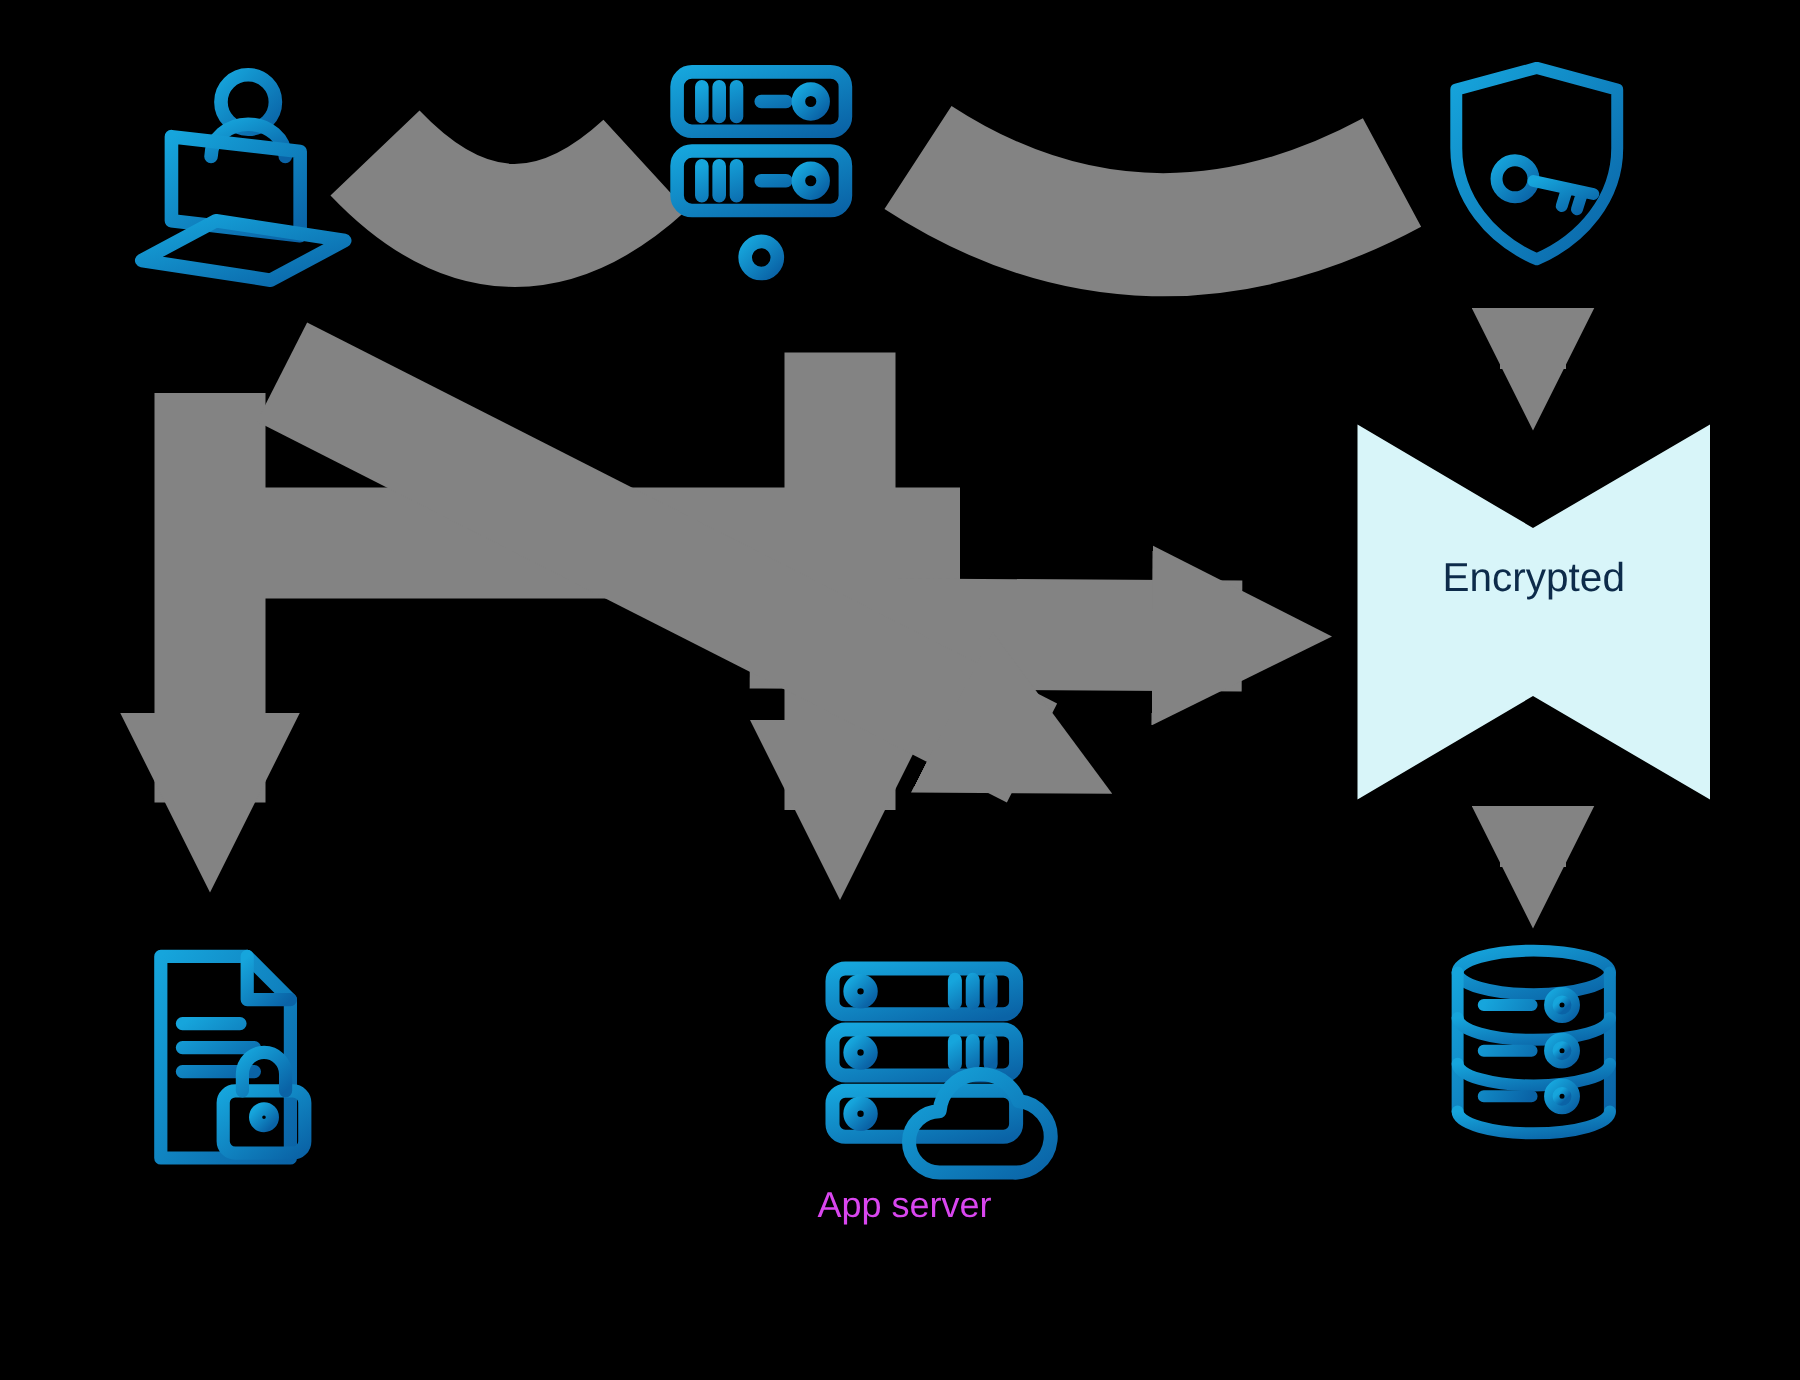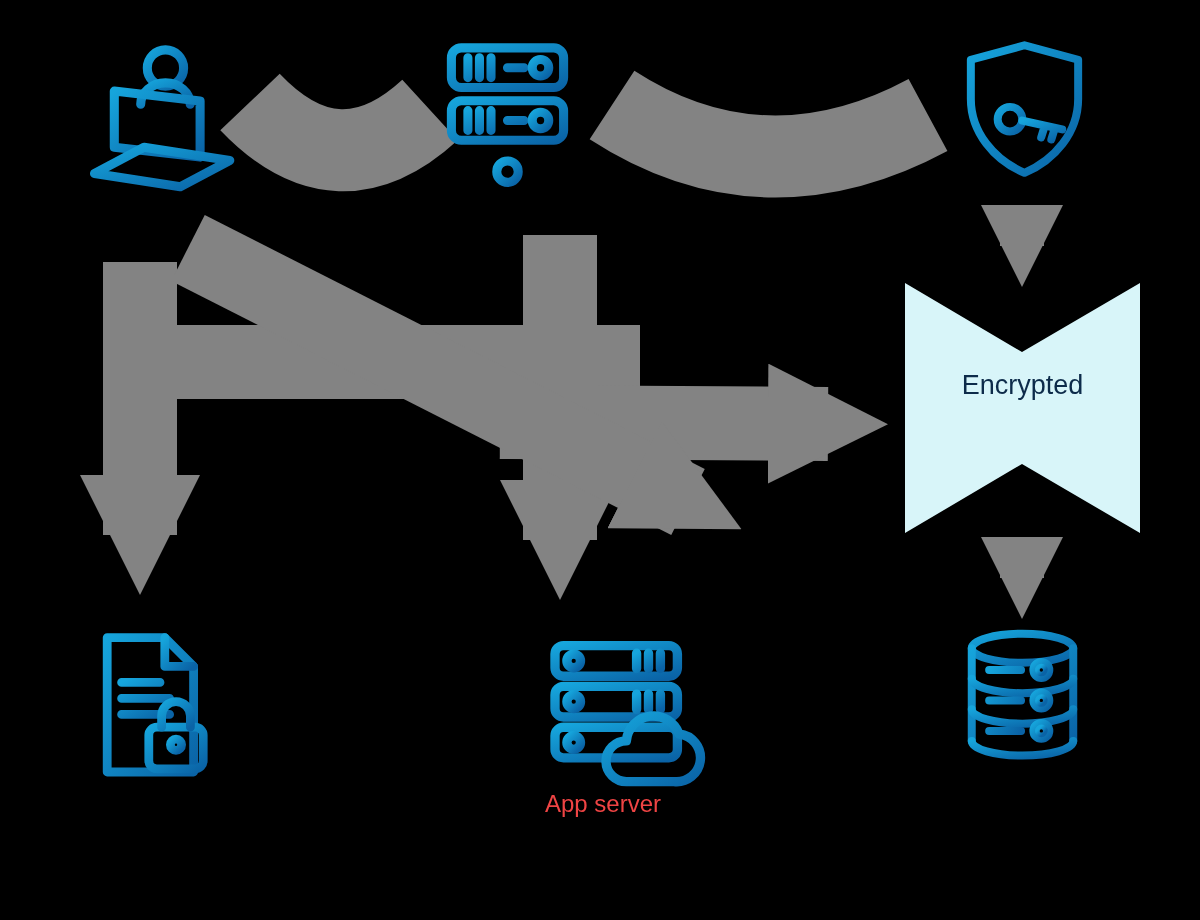--- a/index.html
+++ b/index.html
@@ -19,21 +19,21 @@
     text-align:center;
     color:#0d2b4a;
     font-size:27px;
     line-height:34px;
     font-weight:500;
     z-index:3;
   }
   .app-server-label{
     position:absolute;
     left:545px;top:790px;
-    color:#ef4444;
+    color:#d946ef;
     font-size:24px;
     font-weight:500;
     z-index:3;
   }
   svg.arrows{position:absolute;left:0;top:0;z-index:1;}
   .icon-node{z-index:2;}
 </style>
 </head>
 <body>
 

